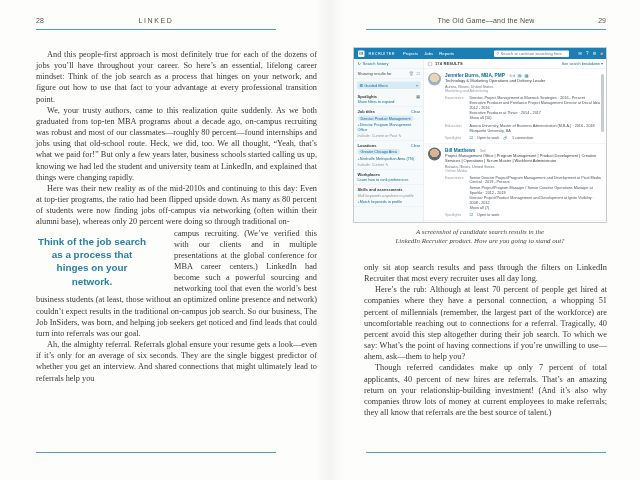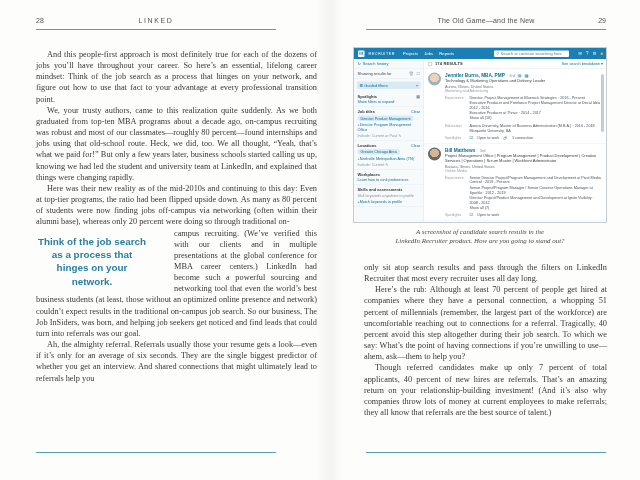--- a/index.html
+++ b/index.html
@@ -114,21 +114,21 @@
   </div>
   <div class="rule rule-tr"></div>
 
   <div class="body-col col-left">
     <p class="bp indent">And this people-first approach is most definitely true for each of the dozens of jobs you’ll have throughout your career. So here’s an essential, lifelong career mindset: Think of the job search as a process that hinges on your network, and figure out how to use that fact to your advantage at every professional transition point.</p>
     <p class="bp indent">We, your trusty authors, came to this realization quite suddenly. As we both graduated from top-ten MBA programs about a decade ago, on-campus recruiting was robust and most of our classmates—roughly 80 percent—found internships and jobs using that old-school route. Heck, we did, too. We all thought, “Yeah, that’s what we paid for!” But only a few years later, business schools started calling us up, knowing we had led the student and university team at LinkedIn, and explained that things were changing rapidly.</p>
     <p class="bp indent">Here was their new reality as of the mid-2010s and continuing to this day: Even at top-tier programs, the ratio had been flipped upside down. As many as 80 percent of students were now finding jobs off-campus via networking (often within their alumni base), whereas only 20 percent were doing so through traditional on-</p>
     <div class="bp">
       <span class="pullquote">Think of the job search as a process that hinges on your network.</span><span>campus recruiting. (We’ve verified this with our clients and in multiple presentations at the global conference for MBA career centers.) LinkedIn had become such a powerful sourcing and networking tool that even the world’s best business students (at least, those without an optimized online presence and network) couldn’t expect results in the traditional on-campus job search. So our business, The Job InSiders, was born, and helping job seekers get noticed and find leads that could turn into referrals was our goal.</span>
     </div>
-    <p class="bp indent">Ah, the almighty referral. Referrals usually those your resume gets a look—even if it’s only for an average of six seconds. They are the single biggest predictor of whether you get an interview. And shared connections that might ultimately lead to referrals help you</p>
+    <p class="bp indent">Ah, the almighty referral. Referrals global ensure your resume gets a look—even if it’s only for an average of six seconds. They are the single biggest predictor of whether you get an interview. And shared connections that might ultimately lead to referrals help you</p>
   </div>
 
   <div class="shot">
     <div class="shot-inner">
       <div class="r-topbar">
         <span class="r-logo">in</span>
         <span class="r-brand">RECRUITER</span>
         <span class="r-nav">
           <span>Projects</span>
           <span>Jobs</span>

